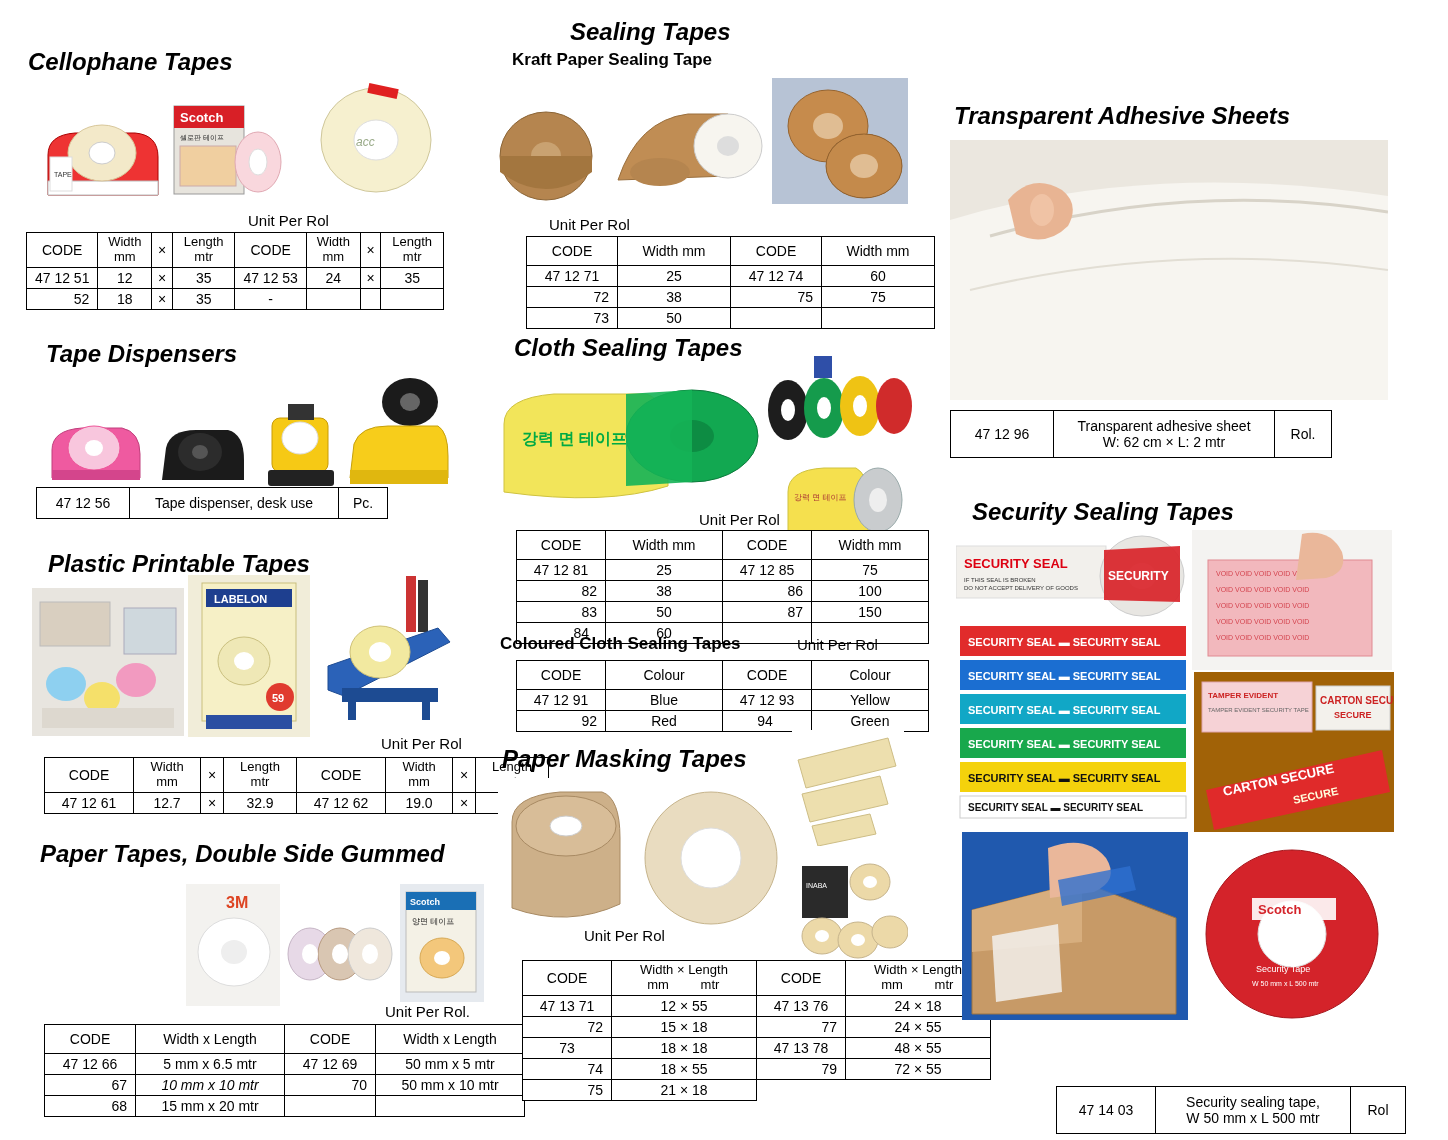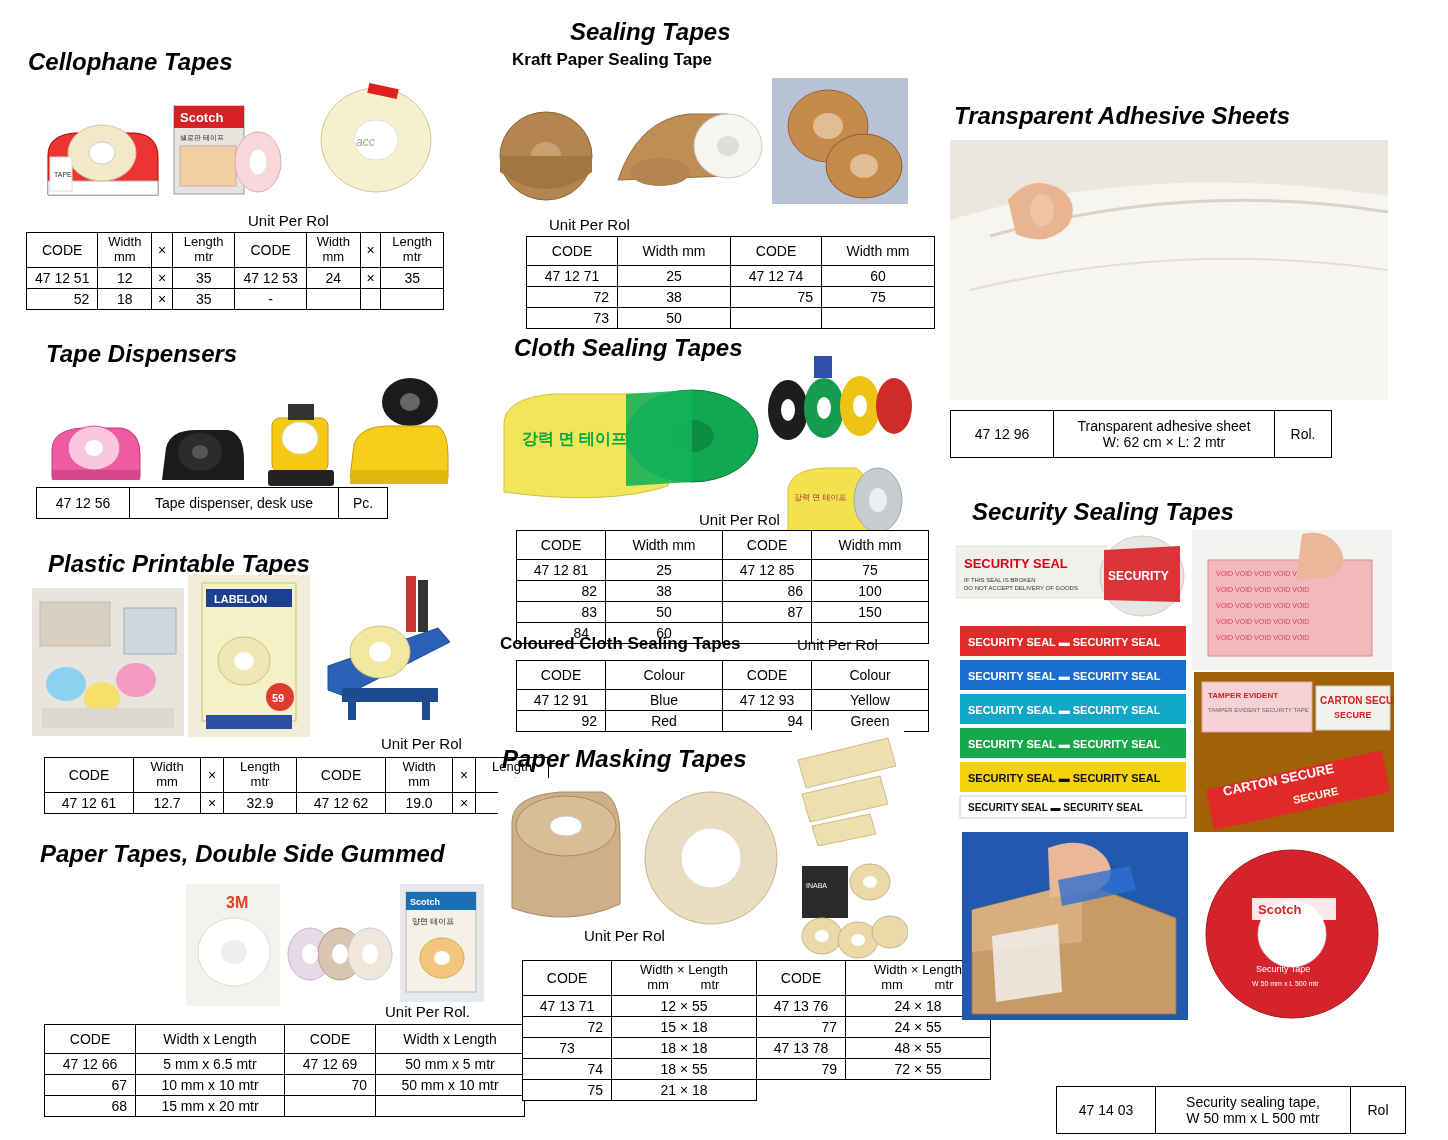--- a/index.html
+++ b/index.html
@@ -272,21 +272,21 @@
       <td style="width:140px;">Width x Length</td>
     </tr>
     <tr>
       <td class="code">47 12 66</td>
       <td>5 mm x 6.5 mtr</td>
       <td class="code">47 12 69</td>
       <td>50 mm x  5 mtr</td>
     </tr>
     <tr>
       <td class="code" style="border-top:none;text-align:right;padding-right:8px;">67</td>
-      <td style="border-top:none;">10 mm x 10 mtr</td>
+      <td style="border-top:none;font-style:italic;">10 mm x 10 mtr</td>
       <td class="code" style="border-top:none;text-align:right;padding-right:8px;">70</td>
       <td style="border-top:none;">50 mm x 10 mtr</td>
     </tr>
     <tr>
       <td class="code" style="border-top:none;text-align:right;padding-right:8px;">68</td>
       <td style="border-top:none;">15 mm x 20 mtr</td>
       <td style="border-top:none;"></td>
       <td style="border-top:none;"></td>
     </tr>
   </tbody>
@@ -434,21 +434,21 @@
     </tr>
     <tr>
       <td class="code">47 12 91</td>
       <td>Blue</td>
       <td class="code">47 12 93</td>
       <td>Yellow</td>
     </tr>
     <tr>
       <td class="code" style="border-top:none;text-align:right;padding-right:8px;">92</td>
       <td style="border-top:none;">Red</td>
-      <td class="code" style="border-top:none;text-align:right;padding-right:8px;">94</td>
+      <td class="code" style="border-top:none;text-align:center;padding-right:8px;">94</td>
       <td style="border-top:none;">Green</td>
     </tr>
   </tbody>
     </table>
 
   <h2 class="sect abs" style="left:502px;top:745px;">Paper Masking Tapes</h2>
 
   <div class="photo" style="left:792px;top:730px;width:112px;height:116px;background:#fff;">
     <svg class="ph-inner" viewBox="0 0 112 116">
       <path d="M6 30 L96 8 L104 36 L14 58 Z" fill="#eddfae" stroke="#cdbd85"></path>

